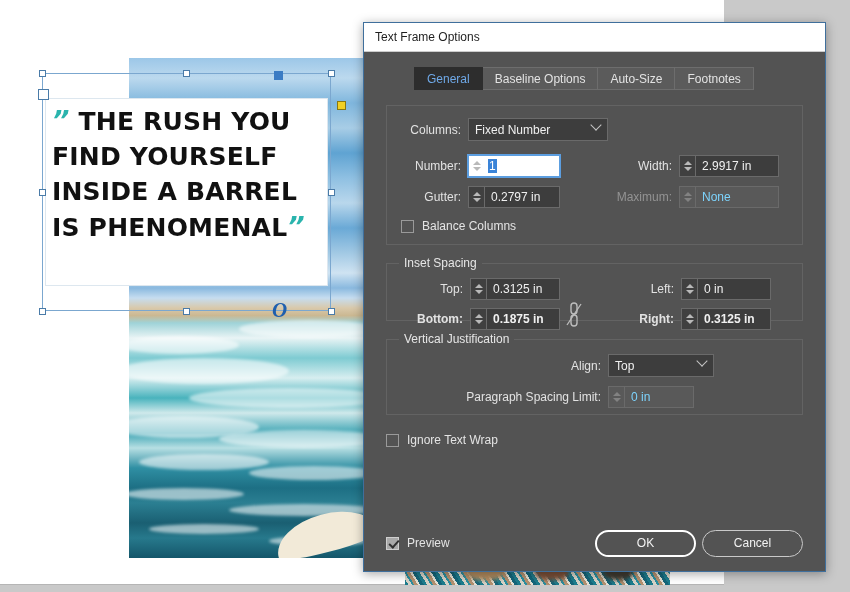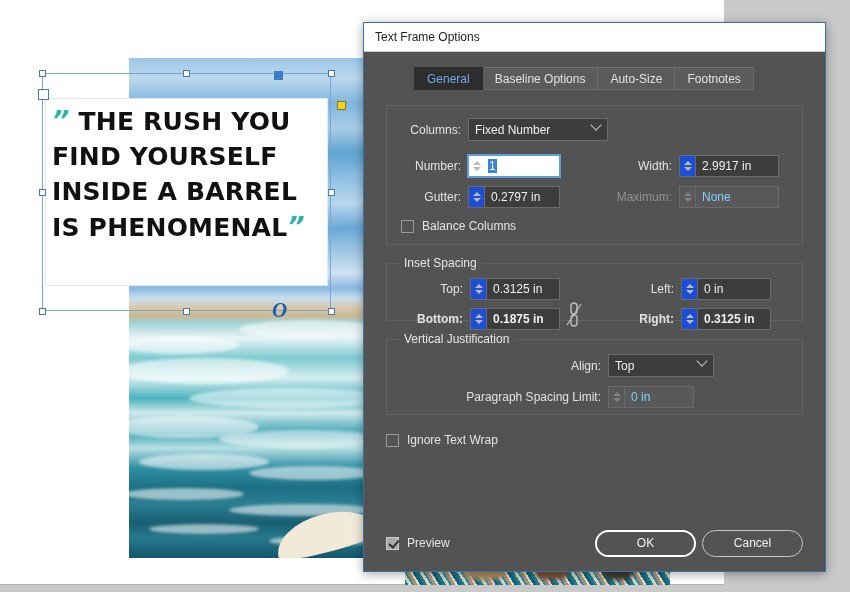--- a/index.html
+++ b/index.html
@@ -236,21 +236,21 @@
     color: #e2e2e2;
     text-align: right;
     margin-right: 7px;
   }
   .lbl.dim { color: #939393; }
 
   
   .field {
     display: flex; align-items: stretch;
     height: 22px;
-    background: #1d4ed8;
+    background: #404040;
     border: 1px solid #6a6a6a;
   }
   .field.disabled {
     background: #595959;
     border-color: #6a6a6a;
   }
   .field.focused {
     background: #ffffff;
     border: 1px solid #5c9ee0;
     box-shadow: 0 0 0 1px #5c9ee0;

